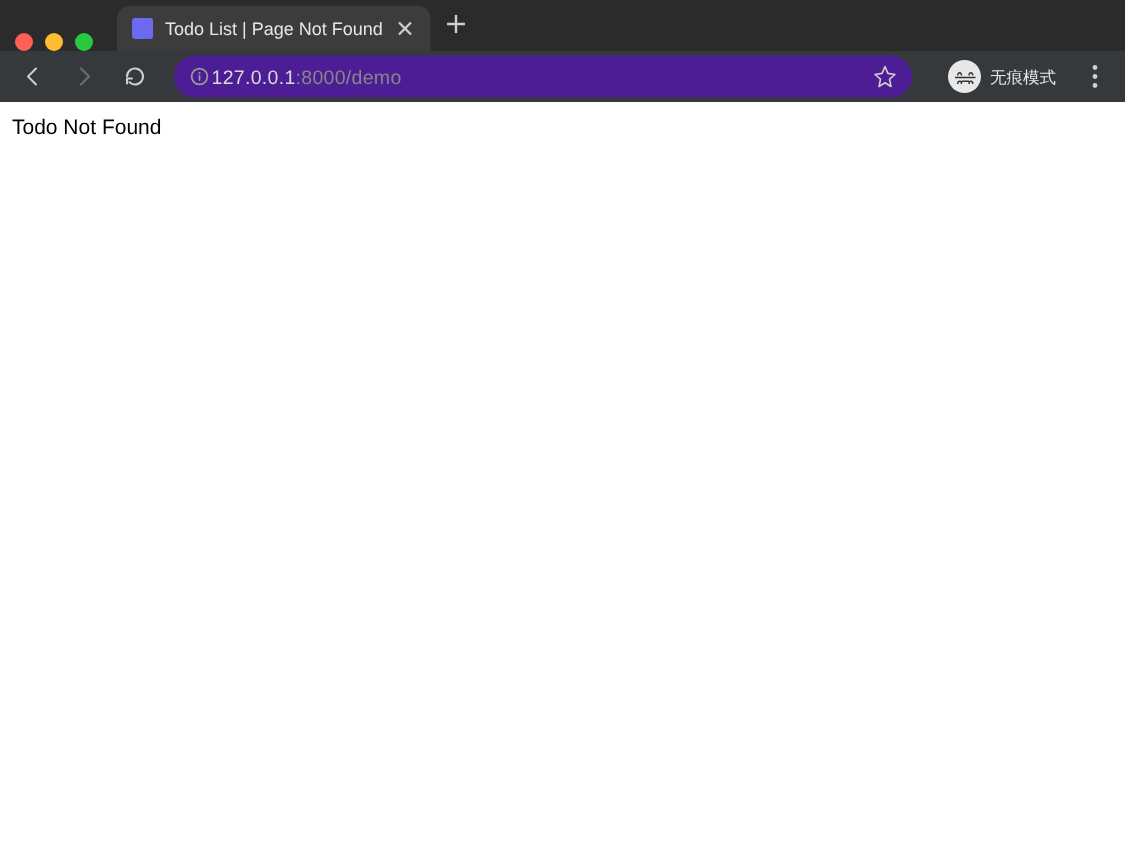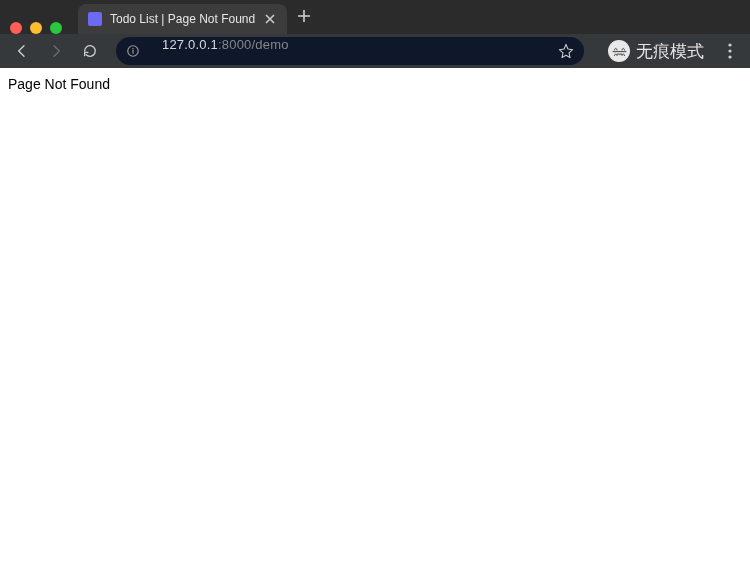--- a/index.html
+++ b/index.html
@@ -93,26 +93,27 @@
       justify-content: center;
       color: #cfcfcf;
       cursor: pointer;
       border-radius: 50%;
     }
     .nav-btn.disabled { color: #6d6d6d; cursor: default; }
     .nav-btn svg { width: 16px; height: 16px; }
     .addressbar {
       flex: 1;
       height: 28px;
-      background: #0f172a;
+      background: #4c1d95;
       border-radius: 14px;
       display: flex;
+      align-items: center;
       padding: 0 10px;
       margin: 0 6px;
-      gap: 22px;
+      gap: 1px;
     }
     .site-info-icon {
       color: #9a9a9a;
       display: flex;
       align-items: center;
     }
     .url {
       color: #d9d9d9;
       font-size: 13px;
       flex: 1;
@@ -125,21 +126,21 @@
       align-items: center;
       gap: 8px;
       margin-left: 6px;
     }
     .incognito-badge {
       display: flex;
       align-items: center;
       gap: 6px;
       background: transparent;
       color: #e6e6e6;
-      font-size: 17px;
+      font-size: 11px;
       padding: 3px 6px;
       border-radius: 14px;
     }
     .incognito-avatar {
       width: 22px;
       height: 22px;
       border-radius: 50%;
       background: #e8e8e8;
       display: flex;
       align-items: center;
@@ -234,14 +235,14 @@
       <svg width="4" height="16" viewBox="0 0 4 16">
           <circle cx="2" cy="2" r="1.6" fill="currentColor"></circle>
           <circle cx="2" cy="8" r="1.6" fill="currentColor"></circle>
           <circle cx="2" cy="14" r="1.6" fill="currentColor"></circle>
         </svg>
     </div>
   </div>
 </div>
 
 <div class="content">
-  <div class="page-text">Page Not Found</div>
+  <div class="page-text">Todo Not Found</div>
 </div>
 
 </body></html>

